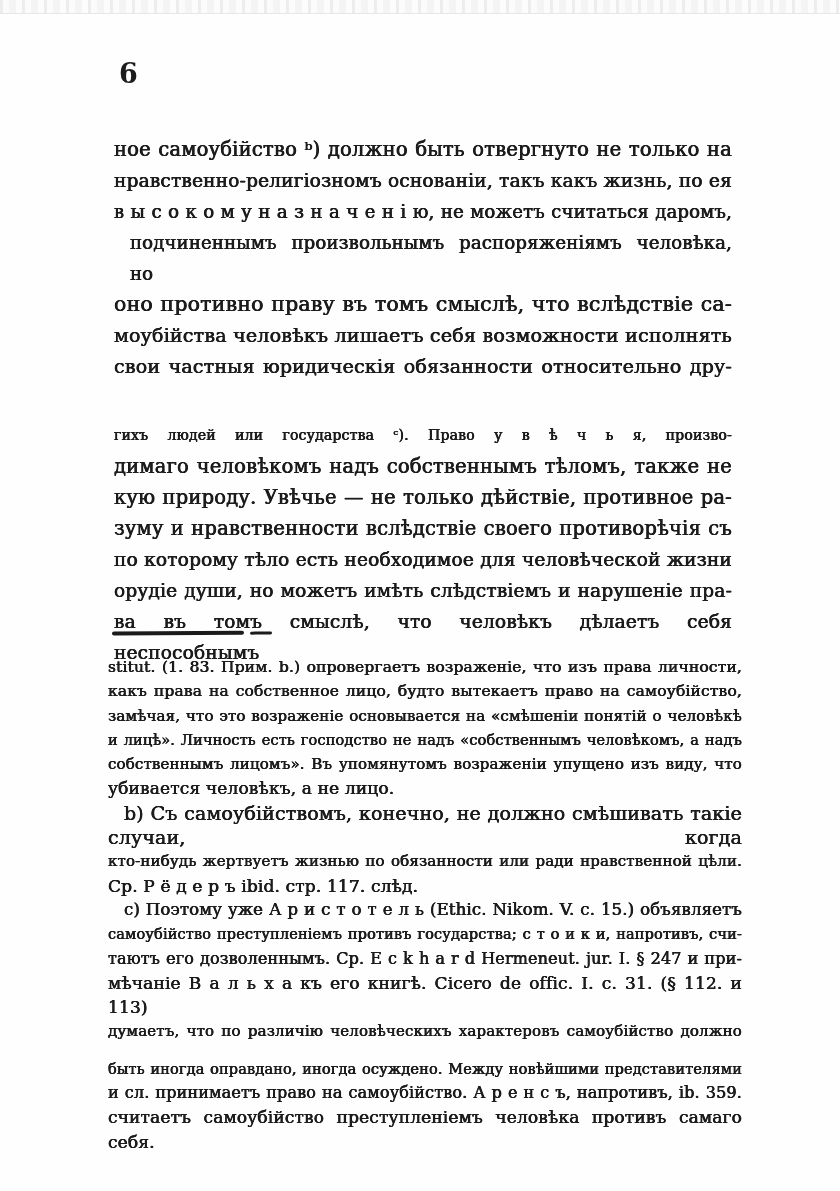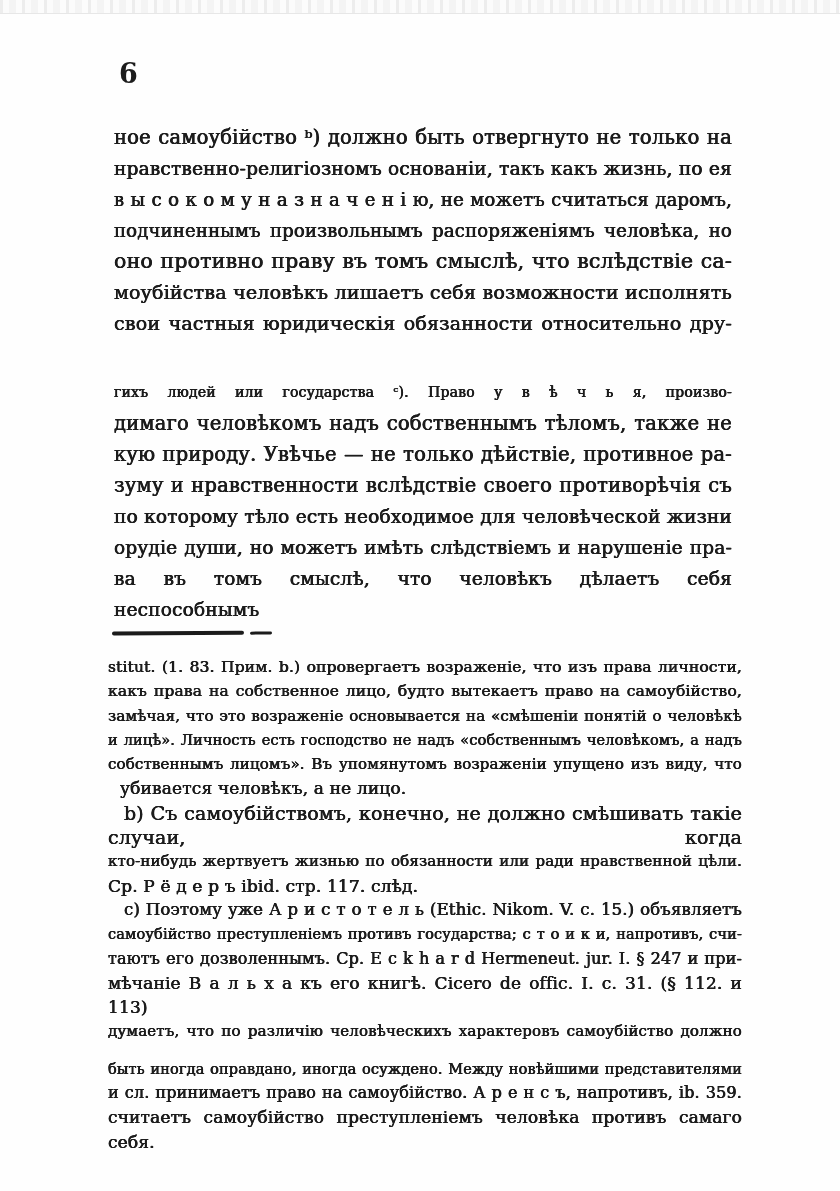--- a/index.html
+++ b/index.html
@@ -23,21 +23,21 @@
   }
   .page-number {
     position: absolute;
     top: 58px; left: 119px;
     font-size: 27px;
     font-weight: 600;
     letter-spacing: 0.5px;
   }
   .body-text {
     position: absolute;
-    top: 122px; left: 114px;
+    top: 134px; left: 114px;
     width: 618px;
   }
   .body-text .line {
     font-size: 21.5px;
     line-height: 31px;
     letter-spacing: 0.2px;
     text-align: justify;
     text-align-last: justify;
     text-shadow: 0.35px 0 0, -0.35px 0 0;
     white-space: normal;
@@ -85,21 +85,21 @@
 <div class="page">
 
   <div class="top-band"></div>
 
   <div class="page-number">6</div>
 
   <div class="body-text">
       <div class="line" style="white-space: normal; font-size: 19.5px;">ное самоубійство ᵇ) должно быть отвергнуто не только на</div>
       <div class="line" style="white-space: normal; font-size: 18.5px;">нравственно-религіозномъ основаніи, такъ какъ жизнь, по ея</div>
       <div class="line" style="white-space: normal; font-size: 18px;">в ы с о к о м у  н а з н а ч е н і ю, не можетъ считаться даромъ,</div>
-      <div class="line" style="white-space: normal; font-size: 18px;">подчиненнымъ произвольнымъ распоряженіямъ человѣка, но</div>
+      <div class="line" style="white-space: normal; font-size: 18px; margin-left: 16px;">подчиненнымъ произвольнымъ распоряженіямъ человѣка, но</div>
       <div class="line" style="white-space: normal; font-size: 20.5px;">оно противно праву въ томъ смыслѣ, что вслѣдствіе са-</div>
       <div class="line" style="white-space: normal; font-size: 19px;">моубійства человѣкъ лишаетъ себя возможности исполнять</div>
       <div class="line" style="white-space: normal; font-size: 19px;">свои частныя юридическія обязанности относительно дру-</div>
       <div class="line" style="white-space: normal; font-size: 14px; margin-top: 38px;">гихъ людей или государства ᶜ). Право у в ѣ ч ь я, произво-</div>
       <div class="line" style="white-space: normal; font-size: 19.5px;">димаго человѣкомъ надъ собственнымъ тѣломъ, также не</div>
       <div class="line" style="white-space: normal; font-size: 19.5px;">кую природу. Увѣчье — не только дѣйствіе, противное ра-</div>
       <div class="line" style="white-space: normal; font-size: 19.5px;">зуму и нравственности вслѣдствіе своего противорѣчія съ</div>
       <div class="line" style="white-space: normal; font-size: 18.5px;">по которому тѣло есть необходимое для человѣческой жизни</div>
       <div class="line" style="white-space: normal; font-size: 18.5px;">орудіе души, но можетъ имѣть слѣдствіемъ и нарушеніе пра-</div>
       <div class="line" style="white-space: normal; font-size: 18.5px;">ва въ томъ смыслѣ, что человѣкъ дѣлаетъ себя неспособнымъ</div>
@@ -110,21 +110,21 @@
     <div class="rule-dash"></div>
   </div>
 
   <div class="footnotes">
     <div class="fn-para">
         <div class="line" style="white-space: normal; font-size: 15.5px;">stitut. (1. 83. Прим. b.) опровергаетъ возраженіе, что изъ права личности,</div>
         <div class="line" style="white-space: normal; font-size: 15.5px;">какъ права на собственное лицо, будто вытекаетъ право на самоубійство,</div>
         <div class="line" style="white-space: normal; font-size: 15px;">замѣчая, что это возраженіе основывается на «смѣшеніи понятій о человѣкѣ</div>
         <div class="line" style="white-space: normal; font-size: 14.5px;">и лицѣ». Личность есть господство не надъ «собственнымъ человѣкомъ, а надъ</div>
         <div class="line" style="white-space: normal; font-size: 15px;">собственнымъ лицомъ». Въ упомянутомъ возраженіи упущено изъ виду, что</div>
-        <div class="line" style="white-space: normal; margin-left: 12px;">убивается человѣкъ, а не лицо.</div>
+        <div class="line" style="white-space: normal;">убивается человѣкъ, а не лицо.</div>
       </div>
     <div class="fn-para indent-first">
         <div class="line" style="white-space: normal; font-size: 19px;">b) Съ самоубійствомъ, конечно, не должно смѣшивать такіе случаи, когда</div>
         <div class="line" style="white-space: normal; font-size: 15px;">кто-нибудь жертвуетъ жизнью по обязанности или ради нравственной цѣли.</div>
         <div class="line" style="white-space: normal;">Ср. Р ё д е р ъ ibid. стр. 117. слѣд.</div>
       </div>
     <div class="fn-para indent-first">
         <div class="line" style="white-space: normal; font-size: 16.5px;">c) Поэтому уже А р и с т о т е л ь (Ethic. Nikom. V. c. 15.) объявляетъ</div>
         <div class="line" style="white-space: normal; font-size: 14.5px;">самоубійство преступленіемъ противъ государства; с т о и к и, напротивъ, счи-</div>
         <div class="line" style="white-space: normal; font-size: 16px;">таютъ его дозволеннымъ. Ср. E c k h a r d Hermeneut. jur. I. § 247 и при-</div>

